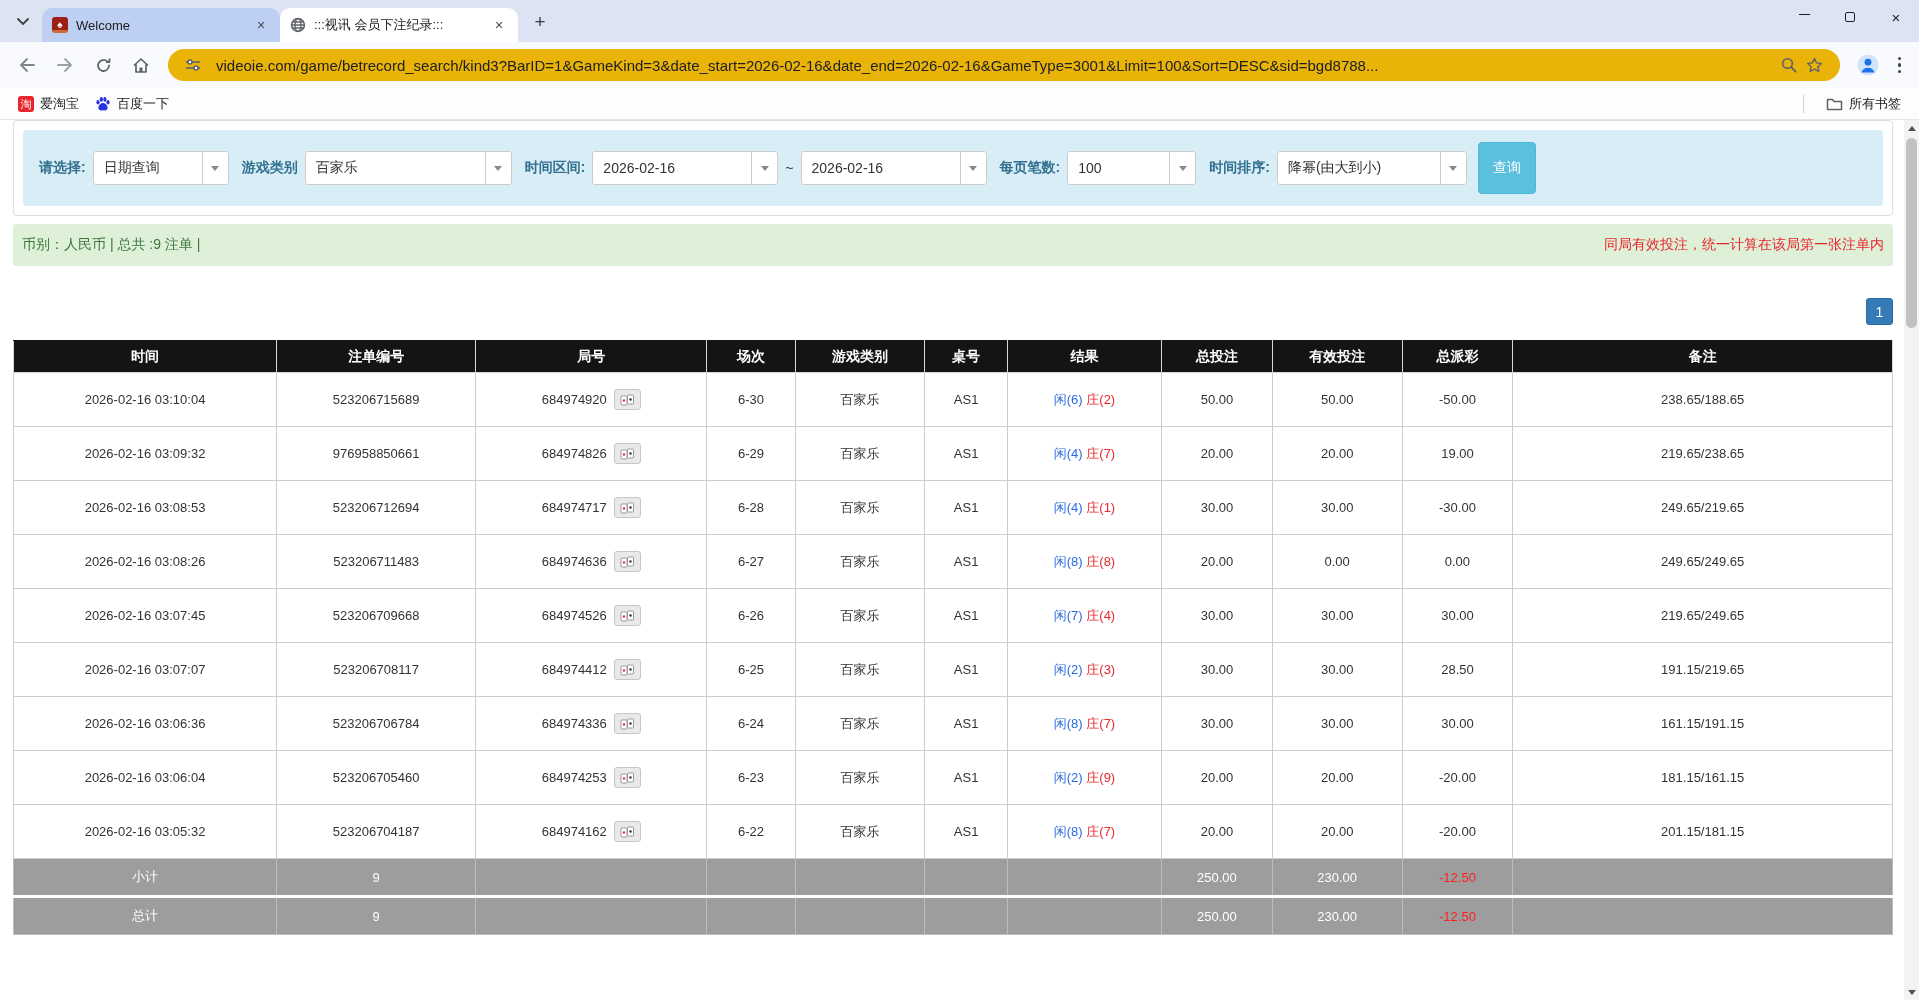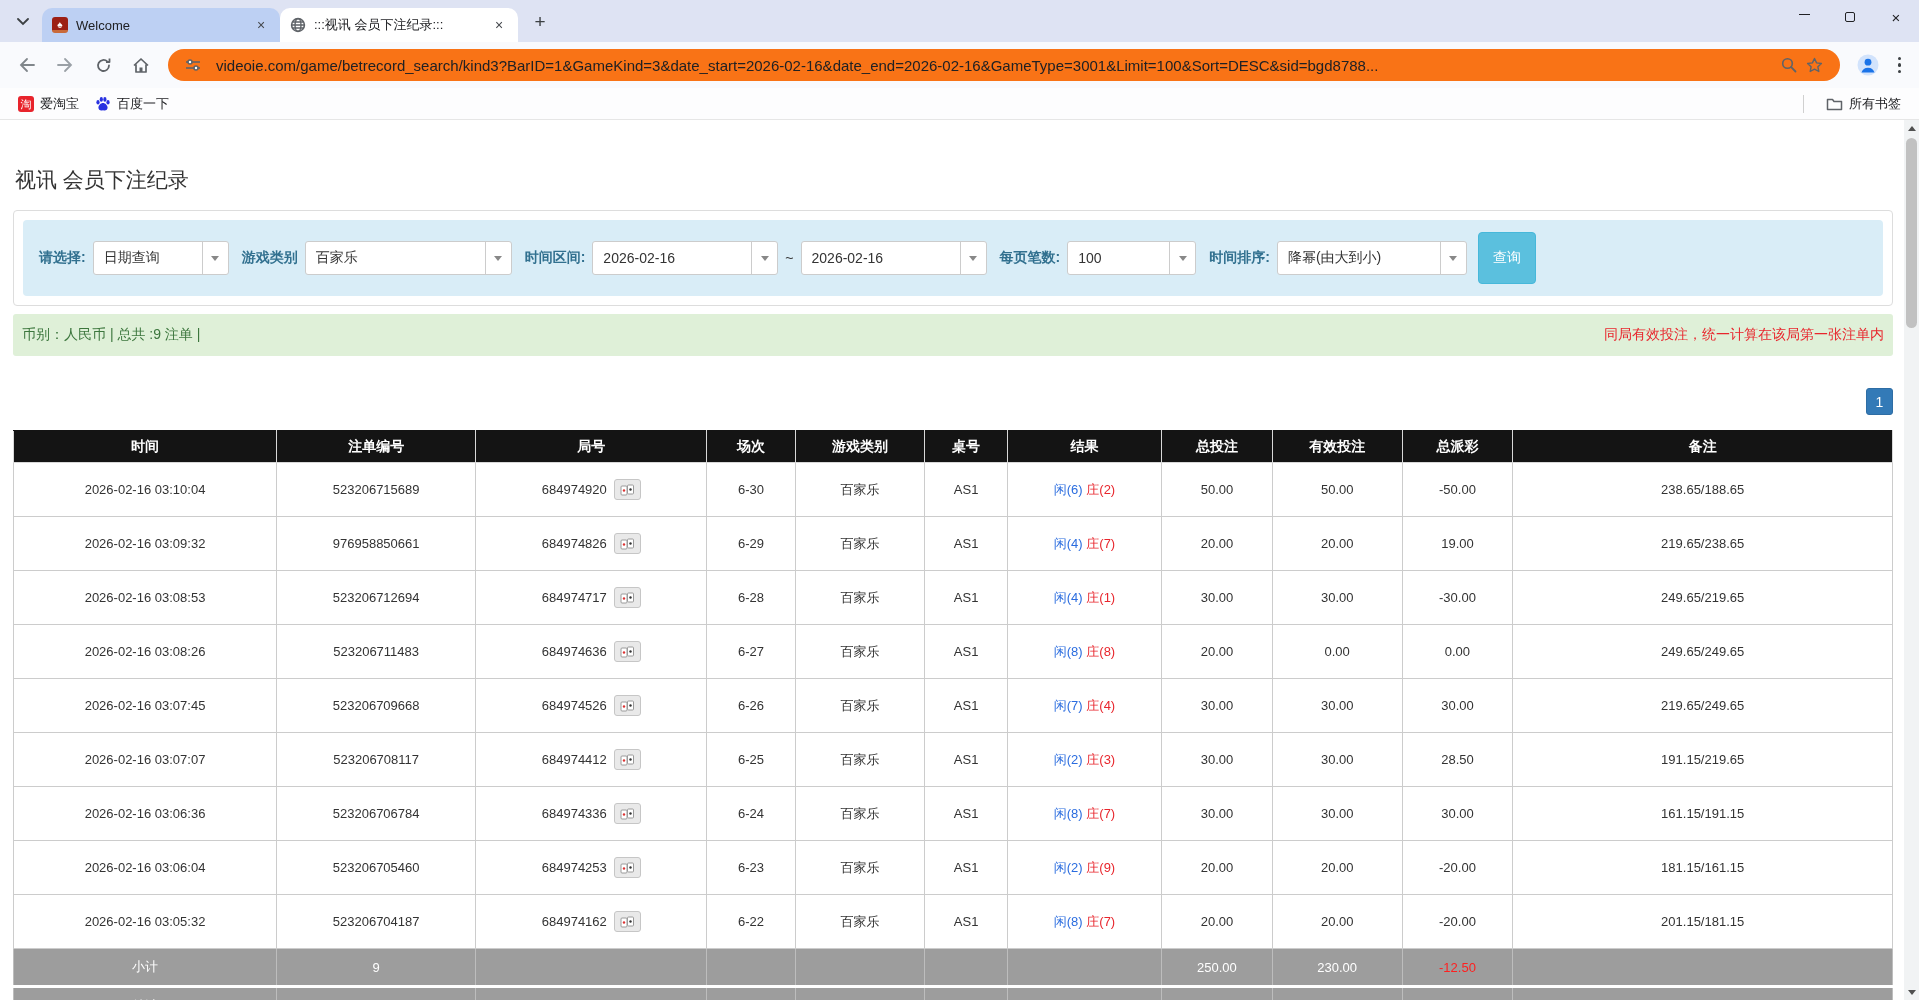--- a/index.html
+++ b/index.html
@@ -16,21 +16,21 @@
   .tab .close { width:18px; height:18px; border-radius:50%; display:flex; align-items:center; justify-content:center; font-size:14px; color:#45484d; }
   .fav-welcome { width:16px; height:16px; border-radius:3px; background:#9c1f14; color:#fff; font-size:10px; line-height:16px; text-align:center; border-bottom:3px solid #c96a3a; }
   .newtab { width:28px; height:28px; margin:0 0 6px 8px; display:flex; align-items:center; justify-content:center; font-size:19px; color:#3c4043; border-radius:50%; }
   .win-controls { position:absolute; right:0; top:0; height:34px; display:flex; }
   .win-btn { width:46px; height:34px; display:flex; align-items:center; justify-content:center; color:#202124; font-size:15px; }
   .wc-min { width:11px; border-bottom:1.4px solid #202124; margin-top:-6px; display:block; }
   .wc-max { width:10px; height:10px; border:1.4px solid #202124; border-radius:2px; display:block; }
 
   .toolbar { height:46px; background:#f9fafd; display:flex; align-items:center; padding:0 8px; }
   .nav-btn { width:32px; height:32px; margin:0 3px; border-radius:50%; display:flex; align-items:center; justify-content:center; }
-  .omnibox { flex:1; height:32px; background:#f97316; border-radius:16px; margin:0 8px; display:flex; align-items:center; padding:0 12px; }
+  .omnibox { flex:1; height:32px; background:#eab308; border-radius:16px; margin:0 8px; display:flex; align-items:center; padding:0 12px; }
   .omnibox .url { flex:1; font-size:15px; color:#202124; margin-left:10px; white-space:nowrap; overflow:hidden; }
   .omni-ic { width:26px; height:26px; display:flex; align-items:center; justify-content:center; }
   .profile-btn { width:32px; height:32px; border-radius:50%; display:flex; align-items:center; justify-content:center; margin:0 4px; }
   .dots { display:flex; flex-direction:column; gap:3px; padding:6px 10px; }
   .dots i { width:3.5px; height:3.5px; border-radius:50%; background:#3c4043; }
 
   .bookmarks { height:32px; background:#fdfdfe; display:flex; align-items:center; padding:0 10px; border-bottom:1px solid #e6e6e6; }
   .bm-item { display:flex; align-items:center; gap:6px; font-size:13px; color:#202124; padding:3px 8px; border-radius:6px; }
   .bm-taobao { width:16px; height:16px; background:#e8242c; color:#fff; border-radius:3px; font-size:11px; line-height:16px; text-align:center; }
   .bm-right { margin-left:auto; display:flex; align-items:center; gap:6px;font-family:Liberation Serif, serif; }
@@ -197,21 +197,20 @@
         <svg width="17" height="14" viewBox="0 0 17 14">
             <path d="M1.5 2.5h5l1.5 2h7.5v8h-14z" fill="none" stroke="#5f6368" stroke-width="1.5" stroke-linejoin="round"></path>
           </svg>
       </span>
       <span>所有书签</span>
     </div>
   </div>
 </div>
 
 <div class="content">
-  <h1 class="page-title">视讯 会员下注纪录</h1>
 
   <div class="filter-panel">
     <div class="filter-bar">
       <span class="f-label">请选择:</span>
       <div class="sel" style="width:136px">
         <span class="val">日期查询</span>
         <span class="caret">
             <i></i>
           </span>
       </div>

